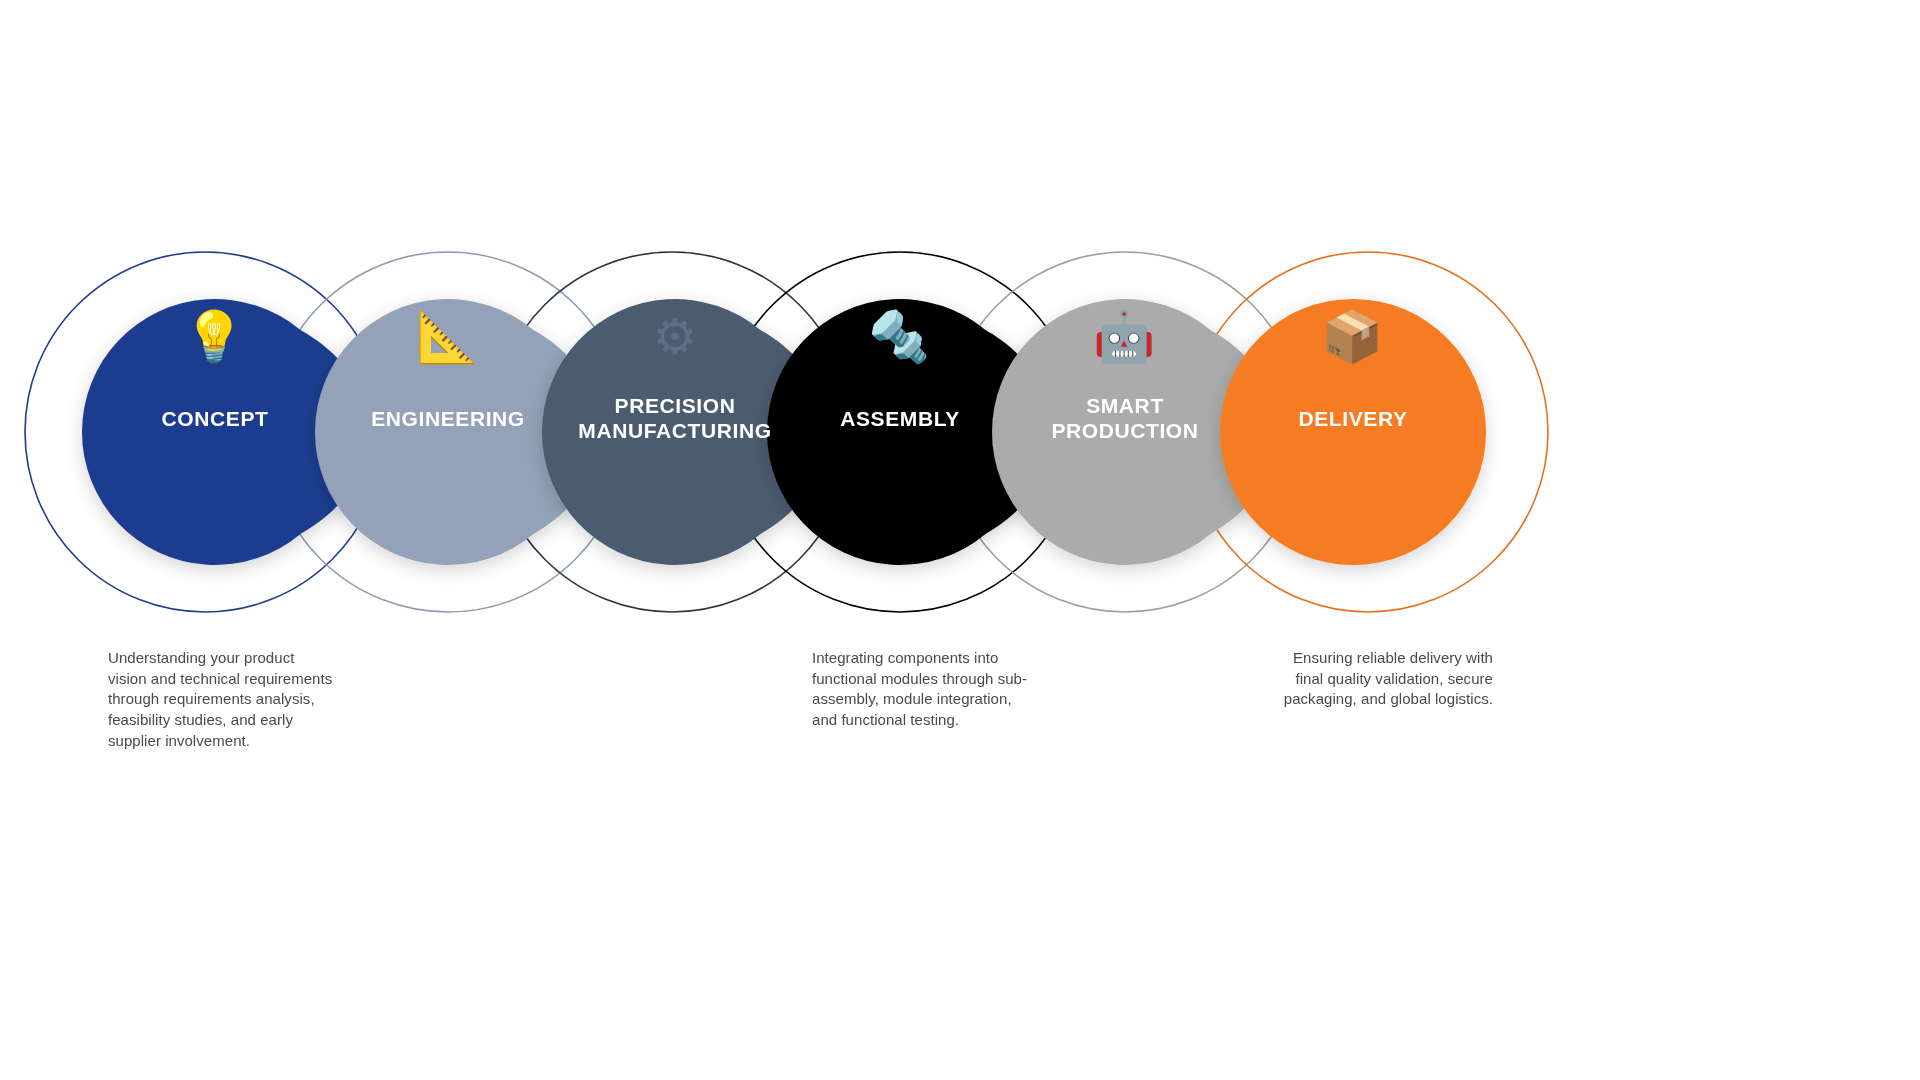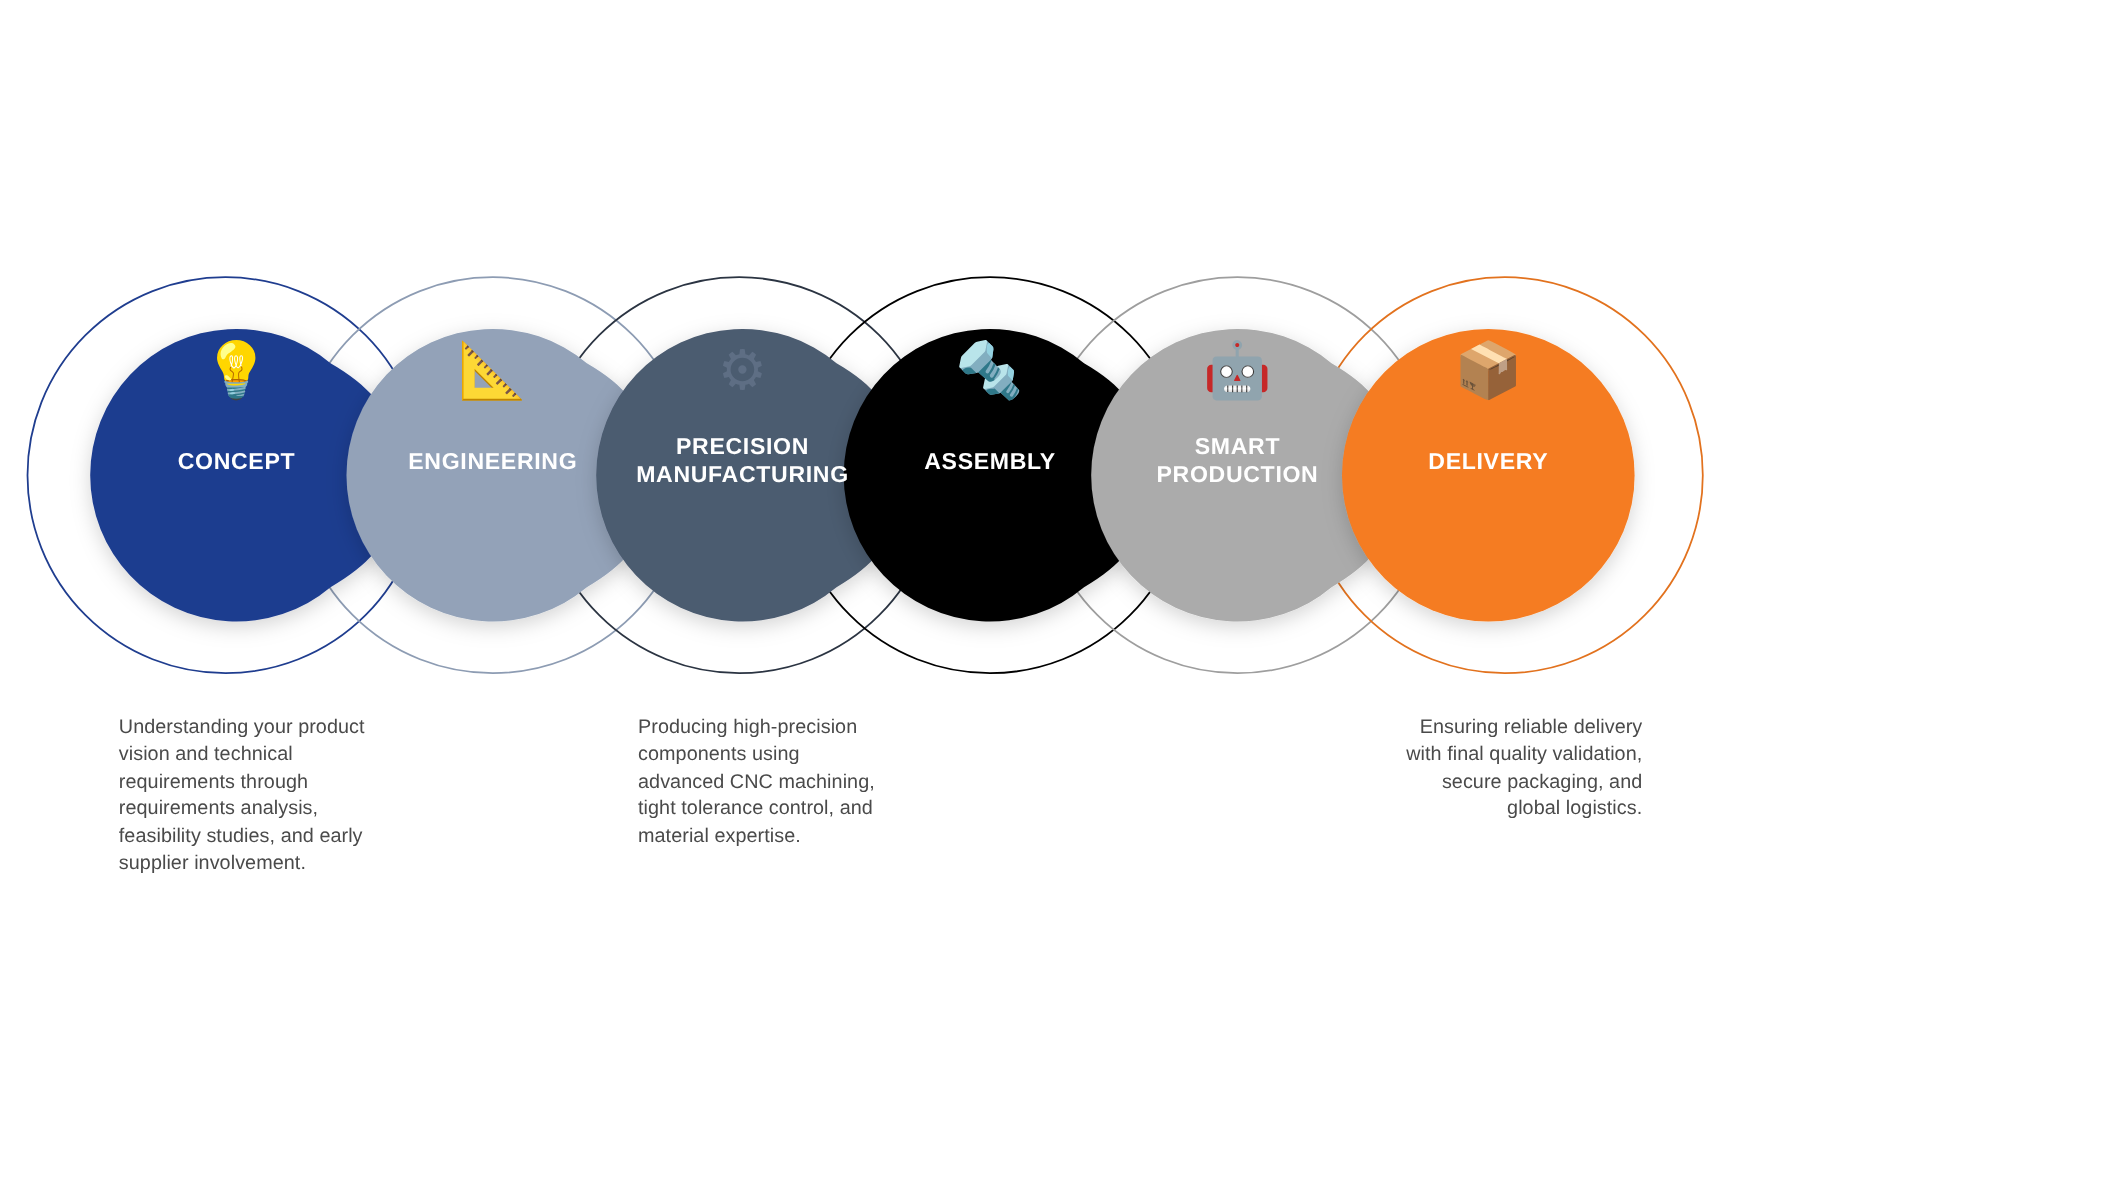--- a/index.html
+++ b/index.html
@@ -57,21 +57,21 @@
     left: 0;
     top: 648px;
     width: 1920px;
     height: 260px;
   }
 
   .desc-block {
     position: absolute;
     top: 0;
     font-family: "Liberation Sans", sans-serif;
-    font-size: 18px;
+    font-size: 15px;
     line-height: 1.38;
     color: #4a4a4a;
     letter-spacing: 0.05px;
   }
 
   .desc-text {
     display: block;
   }
 </style>
 </head>
@@ -117,21 +117,21 @@
         <text x="1125" y="407" class="node-label"><tspan x="1125" dy="0">SMART</tspan><tspan x="1125" dy="25">PRODUCTION</tspan></text>
         <text x="1353" y="337" class="node-icon-glyph">📦</text>
         <text x="1353" y="420" class="node-label"><tspan x="1353" dy="0">DELIVERY</tspan></text>
       </g>
   </svg>
 
   <div id="descriptions">
       <div class="desc-block" style="left: 108px; width: 225px;">
         <span class="desc-text">Understanding your product vision and technical requirements through requirements analysis, feasibility studies, and early supplier involvement.</span>
       </div>
-      <div class="desc-block" style="left: 580px; width: 225px;">
-        <span class="desc-text">Producing high-precision components using advanced CNC machining, tight tolerance control, and material expertise.</span>
+      <div class="desc-block" style="left: 812px; width: 225px;">
+        <span class="desc-text">Integrating components into functional modules through sub-assembly, module integration, and functional testing.</span>
       </div>
       <div class="desc-block" style="left: 1268px; width: 225px; text-align: right;">
         <span class="desc-text">Ensuring reliable delivery with final quality validation, secure packaging, and global logistics.</span>
       </div>
     </div>
 
 </div>
 
 </body></html>

